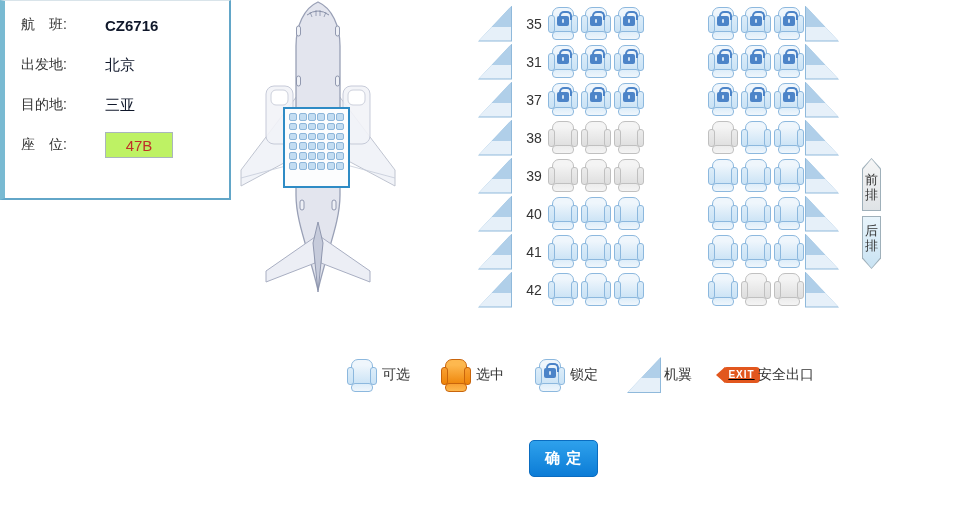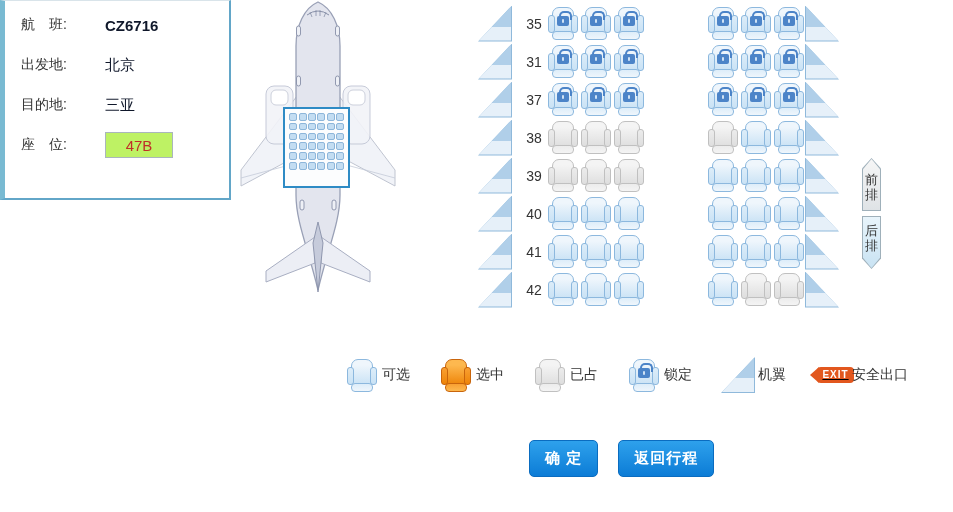--- a/index.html
+++ b/index.html
@@ -80,21 +80,21 @@
   .legend-item { display:flex; align-items:center; margin-right:30px; }
   .legend-icon { width:32px; display:flex; justify-content:center;text-decoration:underline; }
   .legend-label { color:#333; font-size:14px; margin-left:4px; white-space:nowrap; }
   .exit-tag { display:flex; align-items:center; }
   .exit-arrow { width:0; height:0; border-top:8px solid transparent; border-bottom:8px solid transparent;
     border-right:9px solid #e2571e; margin-right:-2px; }
   .exit-rect { background:#e2571e; color:#fff; font-size:10px; font-weight:bold;
     padding:2px 5px 3px; border-radius:4px; letter-spacing:1px; }
 
   
-  .actions { position:absolute; left:529px; top:440px; display:flex; gap:20px; }
+  .actions { position:absolute; left:529px; top:440px; display:flex; gap:9px; }
   .btn { height:37px; padding:0 15px; background:linear-gradient(#2ea1ec,#0c7cd6);
     border:1px solid #0a6cc0; border-radius:5px; color:#fff; font-size:15px; font-weight:bold;
     font-family:"Liberation Sans","DejaVu Sans",sans-serif; cursor:pointer; letter-spacing:1px; }
 </style>
 </head>
 <body>
 
 <div class="screen">
 
   <div class="info-panel" id="info-panel">
@@ -707,31 +707,20 @@
             <i class="arm l"></i>
             <i class="back"></i>
             <i class="arm r"></i>
             <i class="cushion"></i>
           </div>
         </div>
         <span class="legend-label">选中</span>
       </div>
       <div class="legend-item">
         <div class="legend-icon">
-          <div class="seat occupied">
-            <i class="arm l"></i>
-            <i class="back"></i>
-            <i class="arm r"></i>
-            <i class="cushion"></i>
-          </div>
-        </div>
-        <span class="legend-label">已占</span>
-      </div>
-      <div class="legend-item">
-        <div class="legend-icon">
           <div class="seat locked">
             <i class="arm l"></i>
             <i class="back"></i>
             <i class="arm r"></i>
             <i class="cushion"></i>
             <i class="lock"></i>
           </div>
         </div>
         <span class="legend-label">锁定</span>
       </div>
@@ -750,16 +739,15 @@
             <i class="exit-arrow"></i>
             <b class="exit-rect">EXIT</b>
           </span>
         </div>
         <span class="legend-label">安全出口</span>
       </div>
     </div>
 
   <div class="actions">
     <button class="btn">确 定</button>
-    <button class="btn">返回行程</button>
   </div>
 
 </div>
 
 </body></html>

